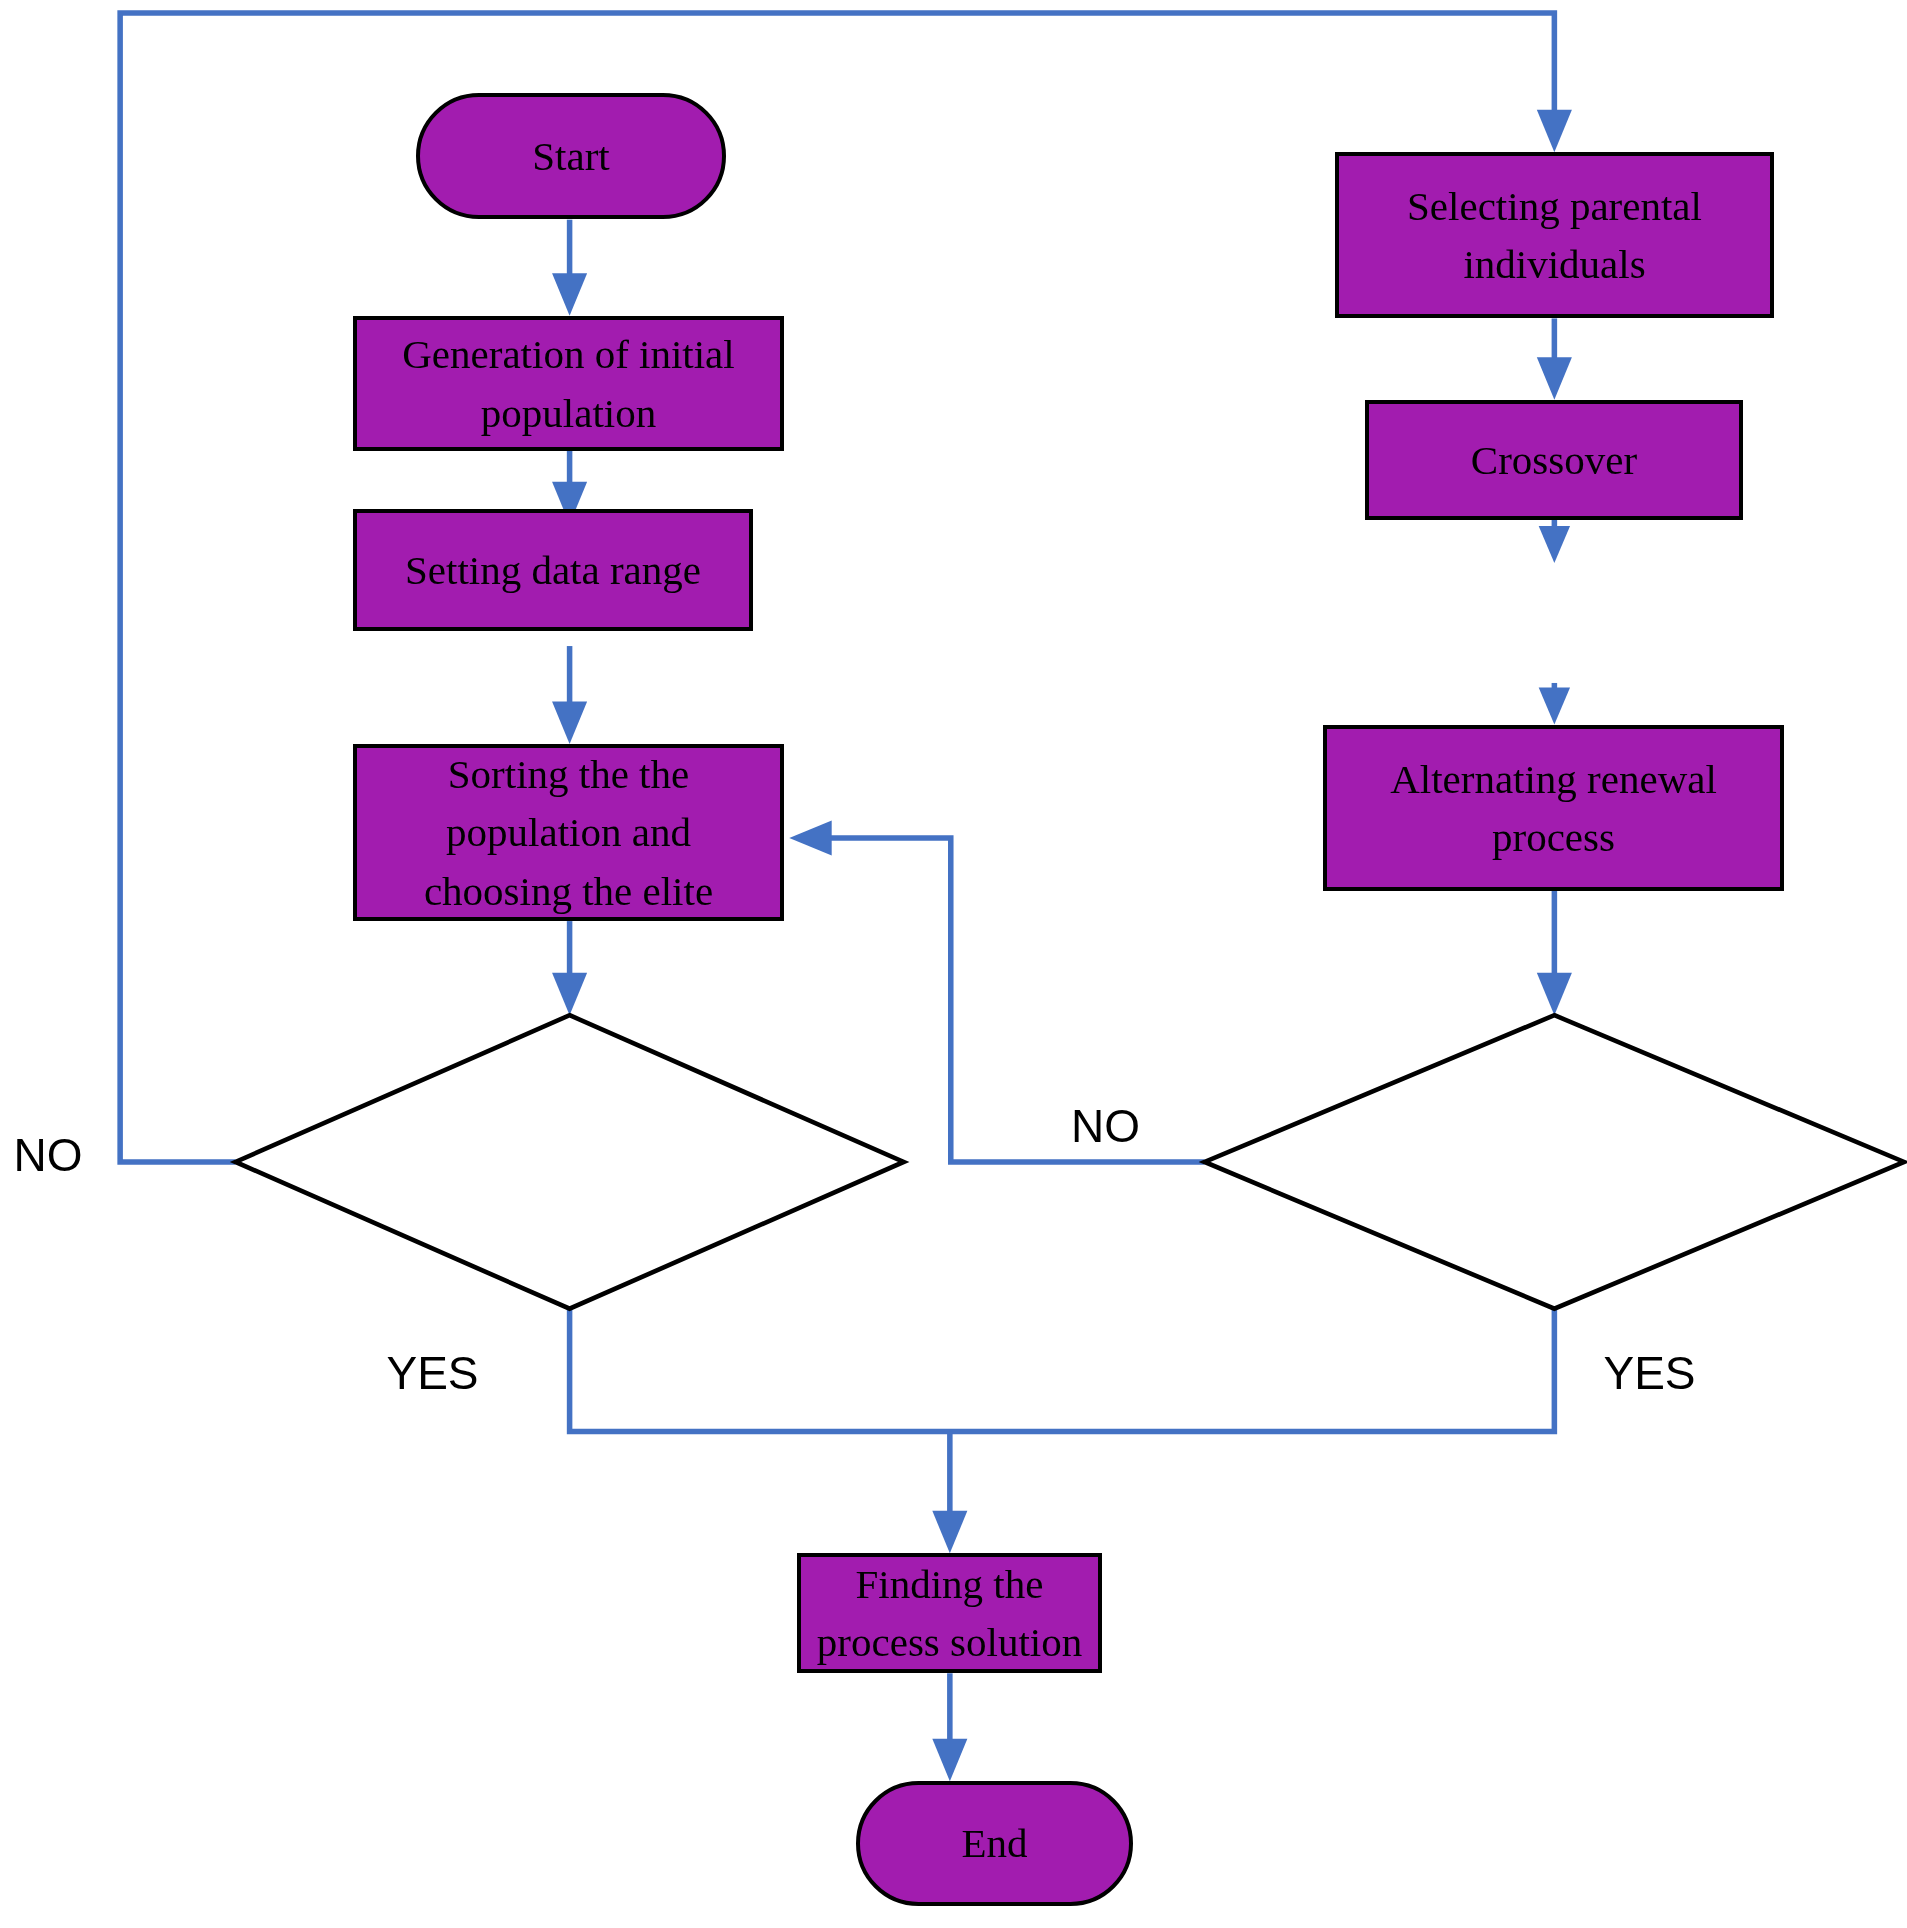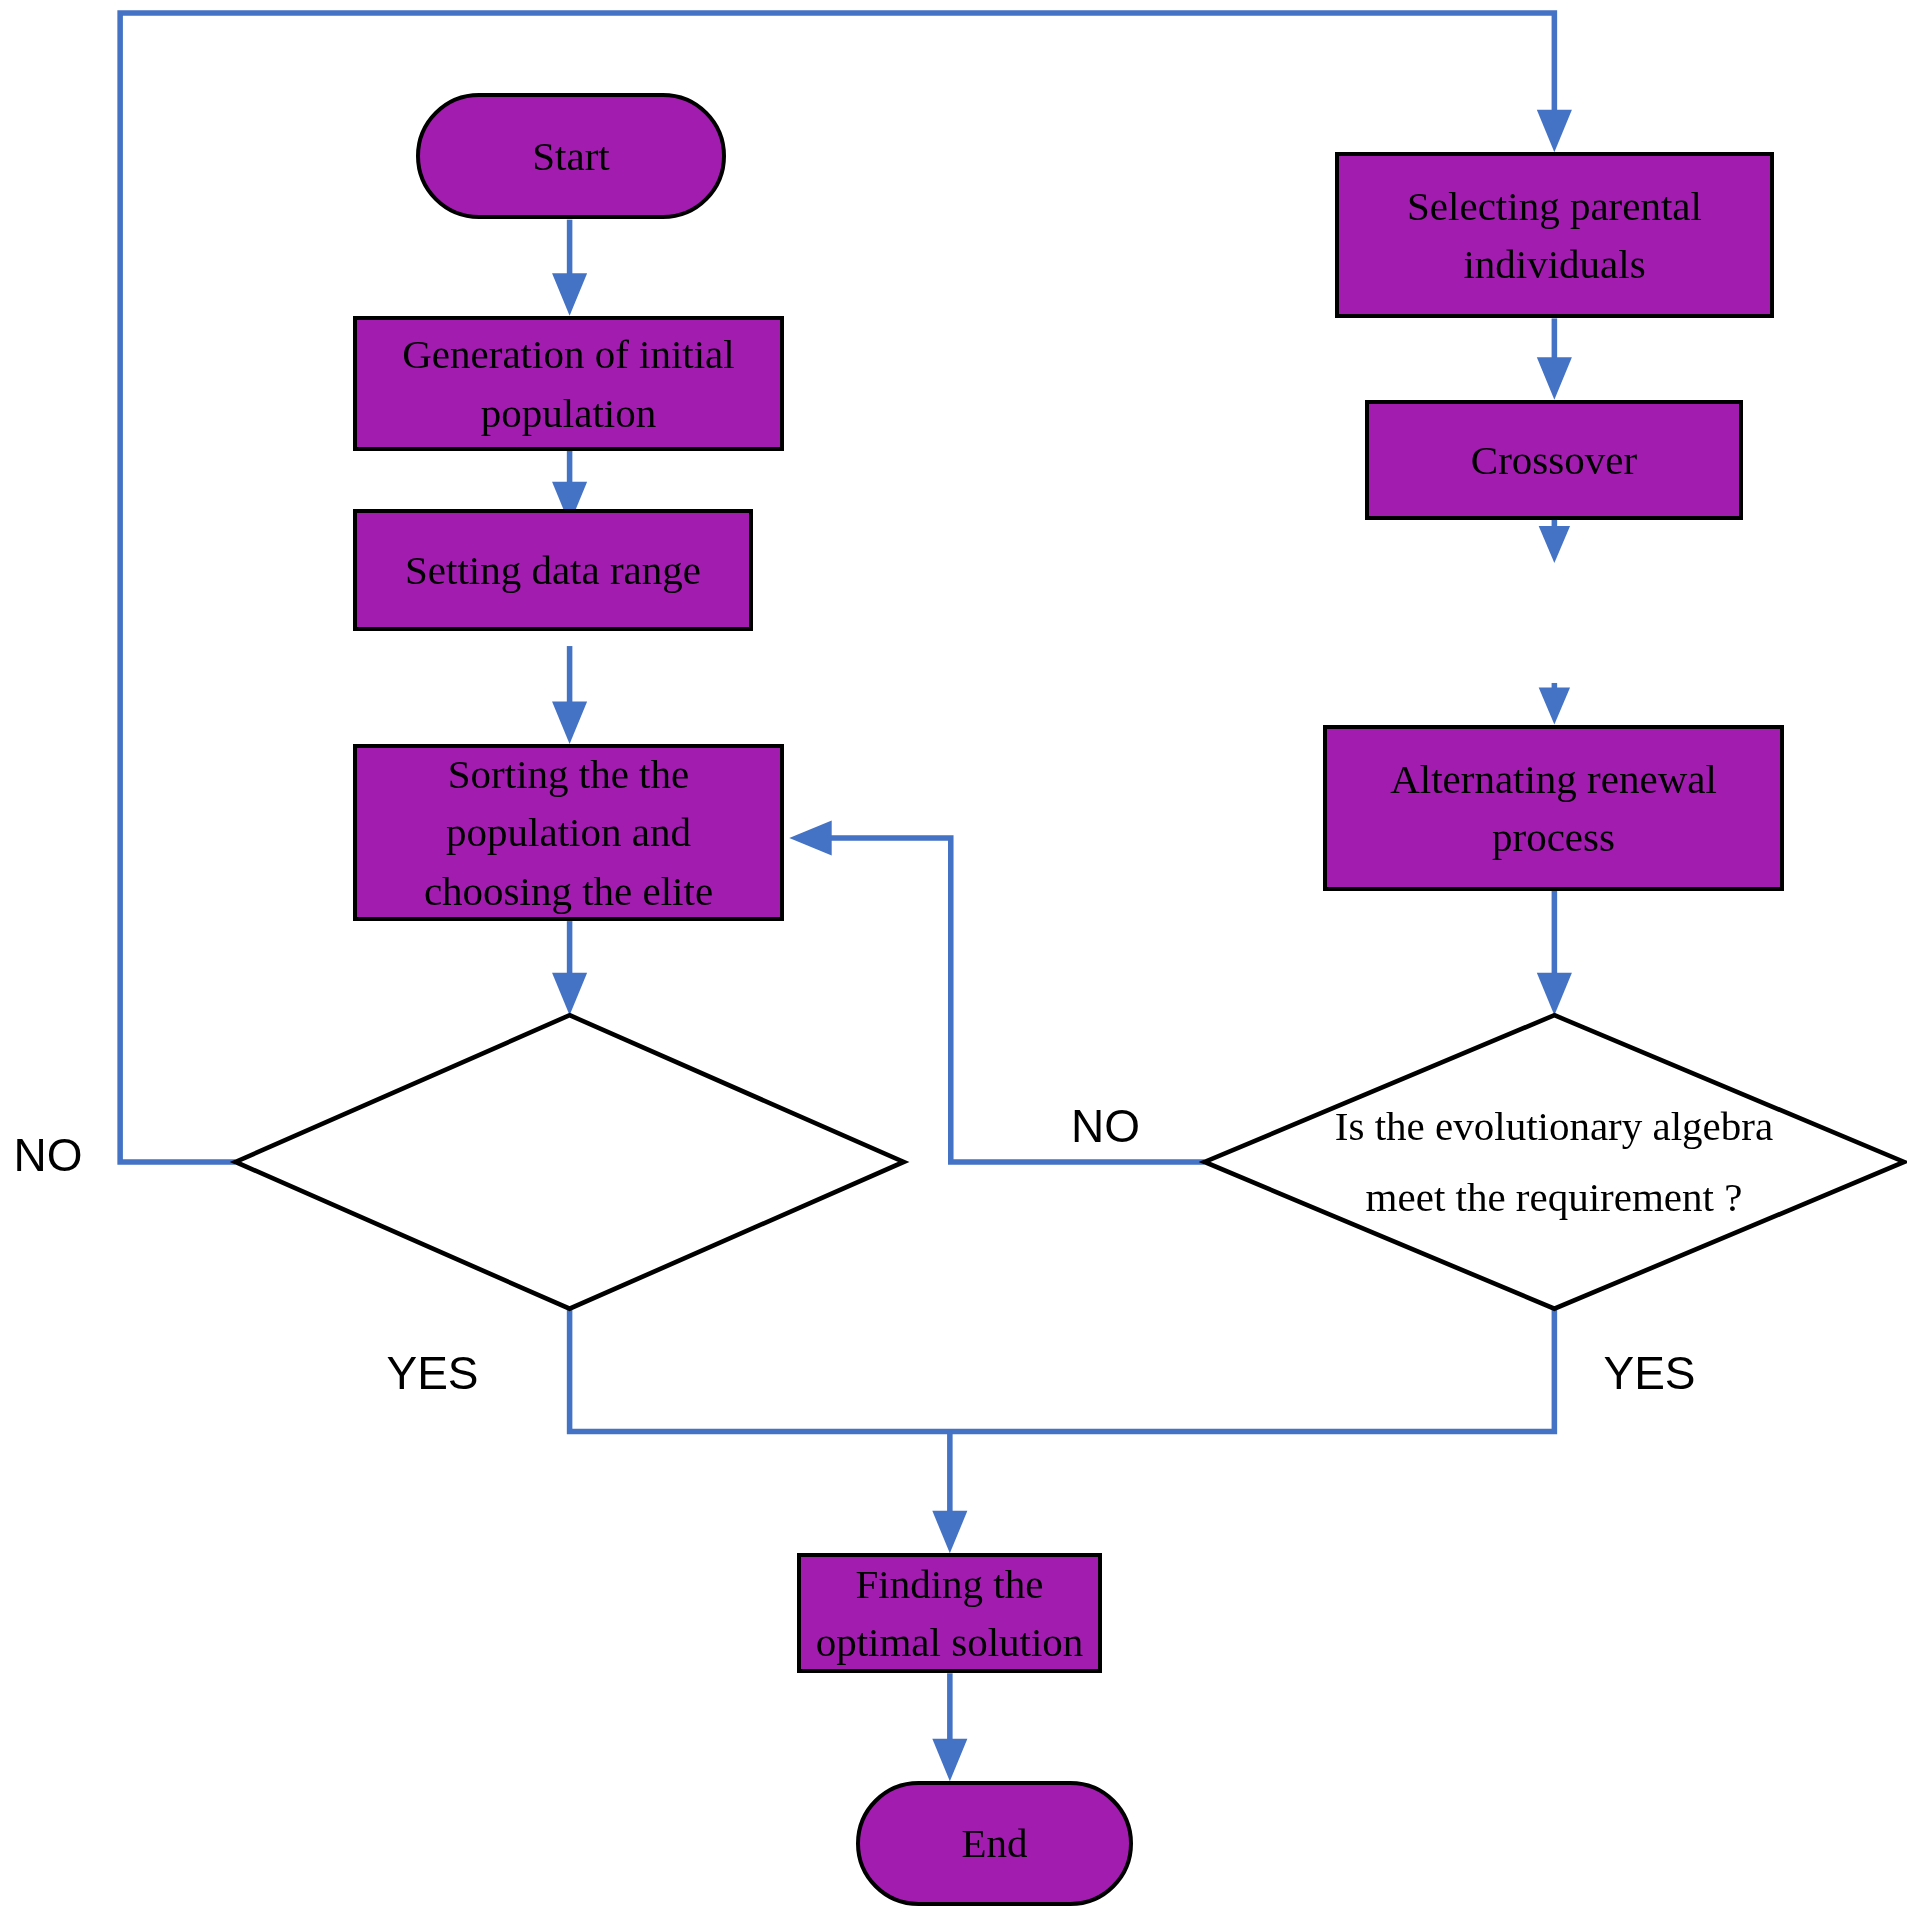--- a/index.html
+++ b/index.html
@@ -75,25 +75,23 @@
 
   <div class="node" style="left:1335px;top:152px;width:439px;height:166px;"><span>Selecting parental
 individuals</span></div>
 
   <div class="node" style="left:1365px;top:400px;width:378px;height:120px;"><span>Crossover</span></div>
 
 
   <div class="node" style="left:1323px;top:725px;width:461px;height:166px;"><span>Alternating renewal
 process</span></div>
 
-  <div class="dtext d2" style="left:1231px;top:1060px;width:646px;height:203px;"><span>Is the evolutionary algebra
-meet the requirement ?</span></div>
 
   <div class="node" style="left:797px;top:1553px;width:305px;height:120px;"><span>Finding the
-optimal solution</span></div>
+process solution</span></div>
 
   <div class="node stadium" style="left:856px;top:1781px;width:277px;height:125px;"><span>End</span></div>
 
   <div class="elabel" style="left:0px;top:1128px;width:96px;">NO</div>
   <div class="elabel" style="left:377px;top:1346px;width:111px;">YES</div>
   <div class="elabel" style="left:1050px;top:1099px;width:111px;">NO</div>
   <div class="elabel" style="left:1594px;top:1346px;width:111px;">YES</div>
 
 </div>
 

